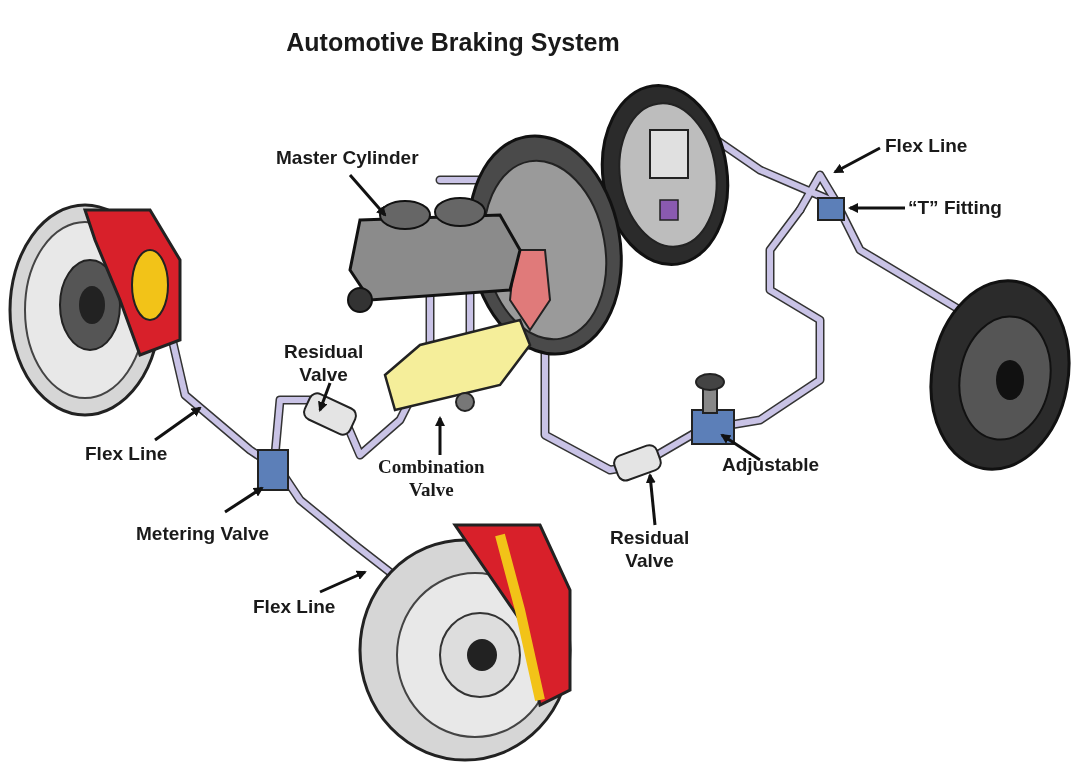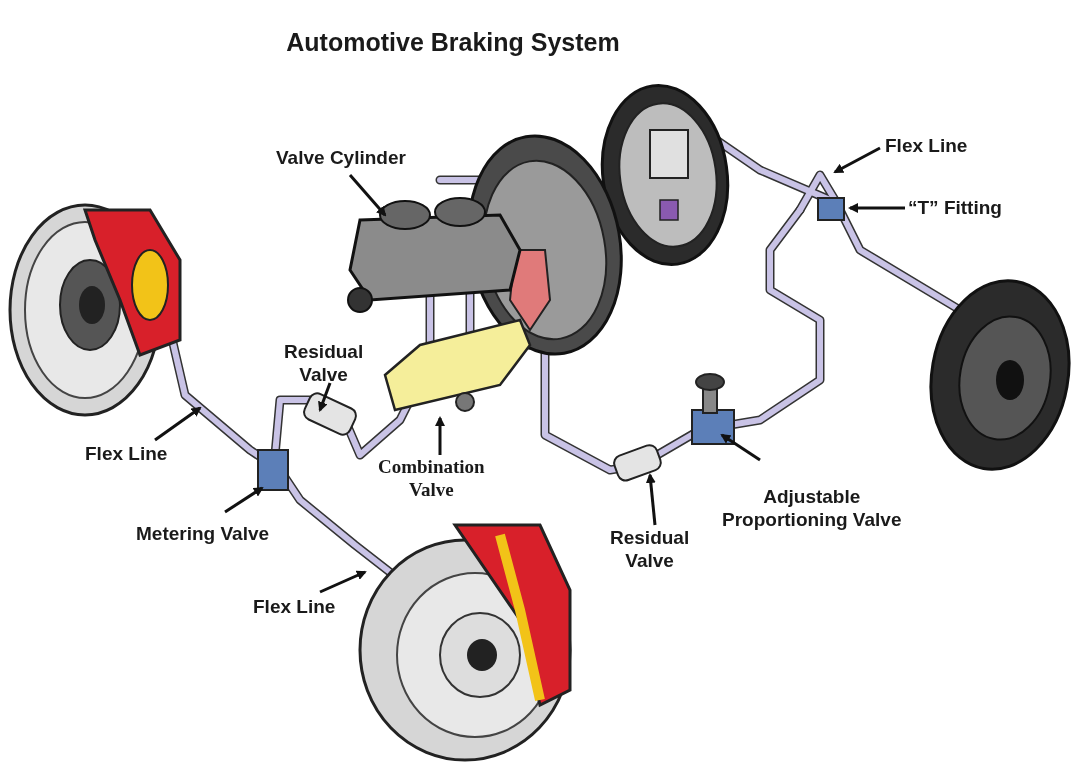--- a/index.html
+++ b/index.html
@@ -106,39 +106,38 @@
     <line x1="440" y1="455" x2="440" y2="418" marker-end="url(#ah)"></line>
     <line x1="760" y1="460" x2="722" y2="435" marker-end="url(#ah)"></line>
     <line x1="225" y1="512" x2="262" y2="488" marker-end="url(#ah)"></line>
     <line x1="655" y1="525" x2="650" y2="475" marker-end="url(#ah)"></line>
     <line x1="320" y1="592" x2="365" y2="572" marker-end="url(#ah)"></line>
   </g>
 </svg>
 
 <div class="title">Automotive Braking System</div>
 
-<div class="lbl" style="left:276px;top:146px;">Valve Cylinder</div>
+<div class="lbl" style="left:276px;top:146px;">Master Cylinder</div>
 <div class="lbl" style="left:885px;top:134px;">Flex Line</div>
 <div class="lbl" style="left:908px;top:196px;">“T” Fitting</div>
 
 <div class="lbl" style="left:284px;top:340px;">
   <div>Residual</div>
   <div>Valve</div>
 </div>
 
 <div class="lbl" style="left:85px;top:442px;">Flex Line</div>
 
 <div class="lbl" style="left:378px;top:455px;font-family:Liberation Serif, serif;">
   <div>Combination</div>
   <div>Valve</div>
 </div>
 
-<div class="lbl" style="left:722px;top:453px;margin-top:32px;">
+<div class="lbl" style="left:722px;top:453px;">
   <div>Adjustable</div>
-  <div>Proportioning Valve</div>
 </div>
 
 <div class="lbl" style="left:136px;top:522px;">Metering Valve</div>
 
 <div class="lbl" style="left:610px;top:526px;">
   <div>Residual</div>
   <div>Valve</div>
 </div>
 
 <div class="lbl" style="left:253px;top:595px;">Flex Line</div>

